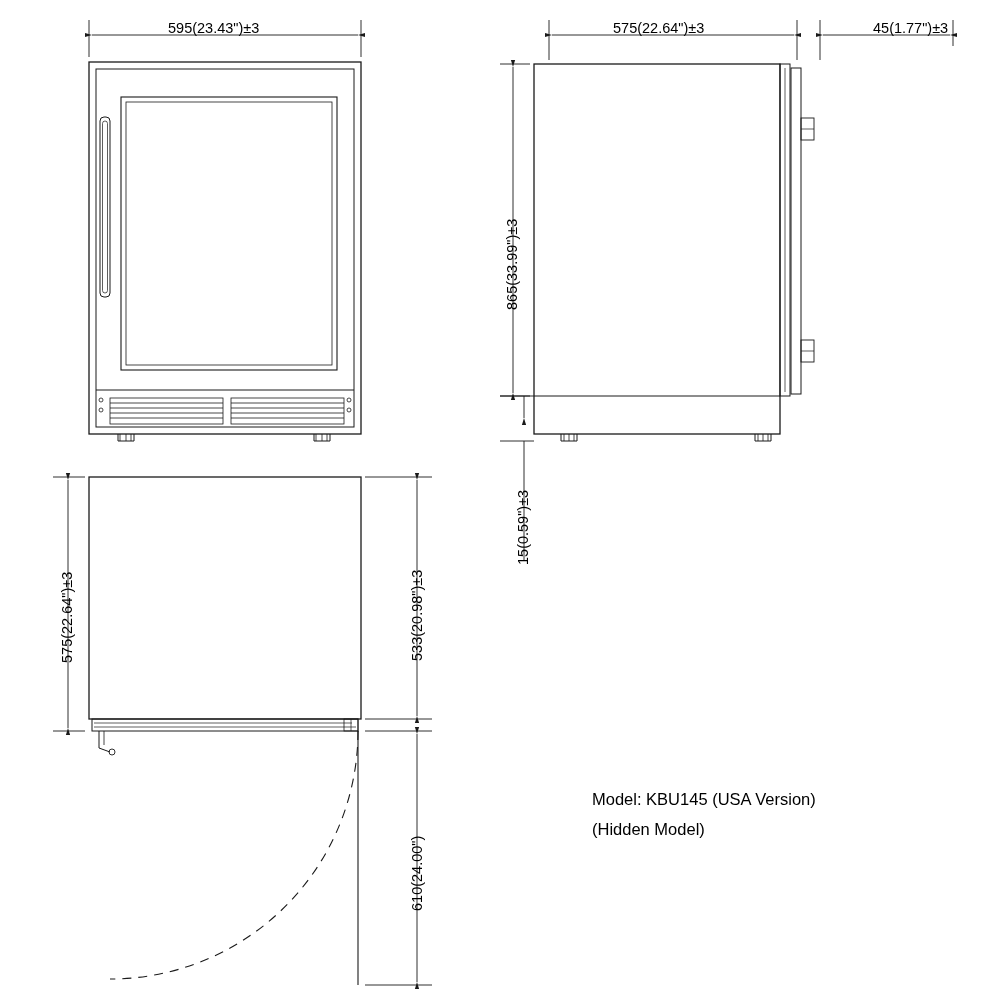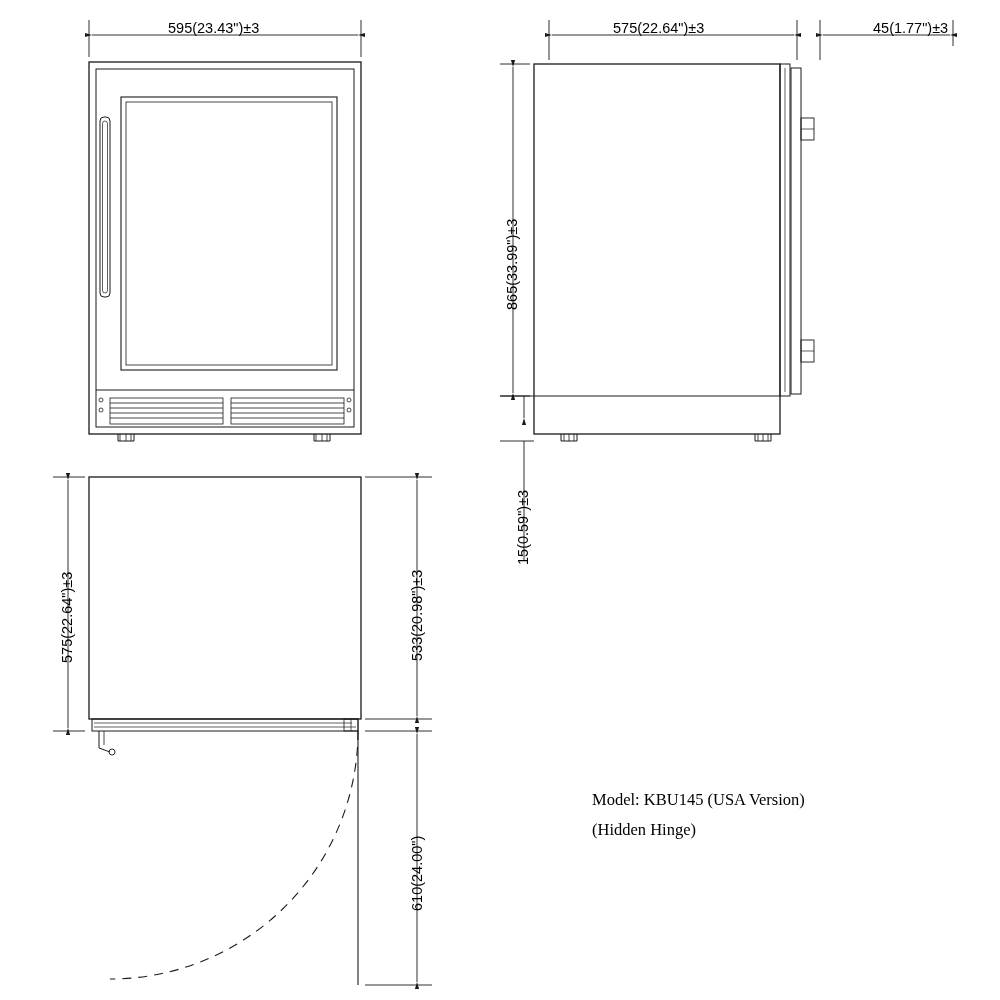--- a/index.html
+++ b/index.html
@@ -36,21 +36,20 @@
     letter-spacing: 0px;
   }
   .vlbl {
     transform-origin: 0 0;
     transform: rotate(-90deg);
   }
   .model-line {
     position: absolute;
     font-size: 16.5px;
     white-space: nowrap;
-    font-family: Liberation Serif, serif;
   }
 </style>
 </head>
 <body>
 
 <div class="stage">
 
   <svg class="drawing" viewBox="0 0 1000 1000">
     <defs>
       <marker id="arrowStart" markerWidth="9" markerHeight="9" refX="8" refY="3" orient="auto" markerUnits="strokeWidth">
@@ -214,15 +213,15 @@
 
   <div class="lbl vlbl" style="left:515px; top:565px;">15(0.59")±3</div>
 
   <div class="lbl vlbl" style="left:59px; top:663px;">575(22.64")±3</div>
 
   <div class="lbl vlbl" style="left:409px; top:661px;">533(20.98")±3</div>
 
   <div class="lbl vlbl" style="left:409px; top:911px;">610(24.00")</div>
 
   <div class="model-line" style="left:592px; top:790px;">Model: KBU145 (USA Version)</div>
-  <div class="model-line" style="left:592px; top:820px;">(Hidden Hinge)</div>
+  <div class="model-line" style="left:592px; top:820px;">(Hidden Model)</div>
 
 </div>
 
 </body></html>

